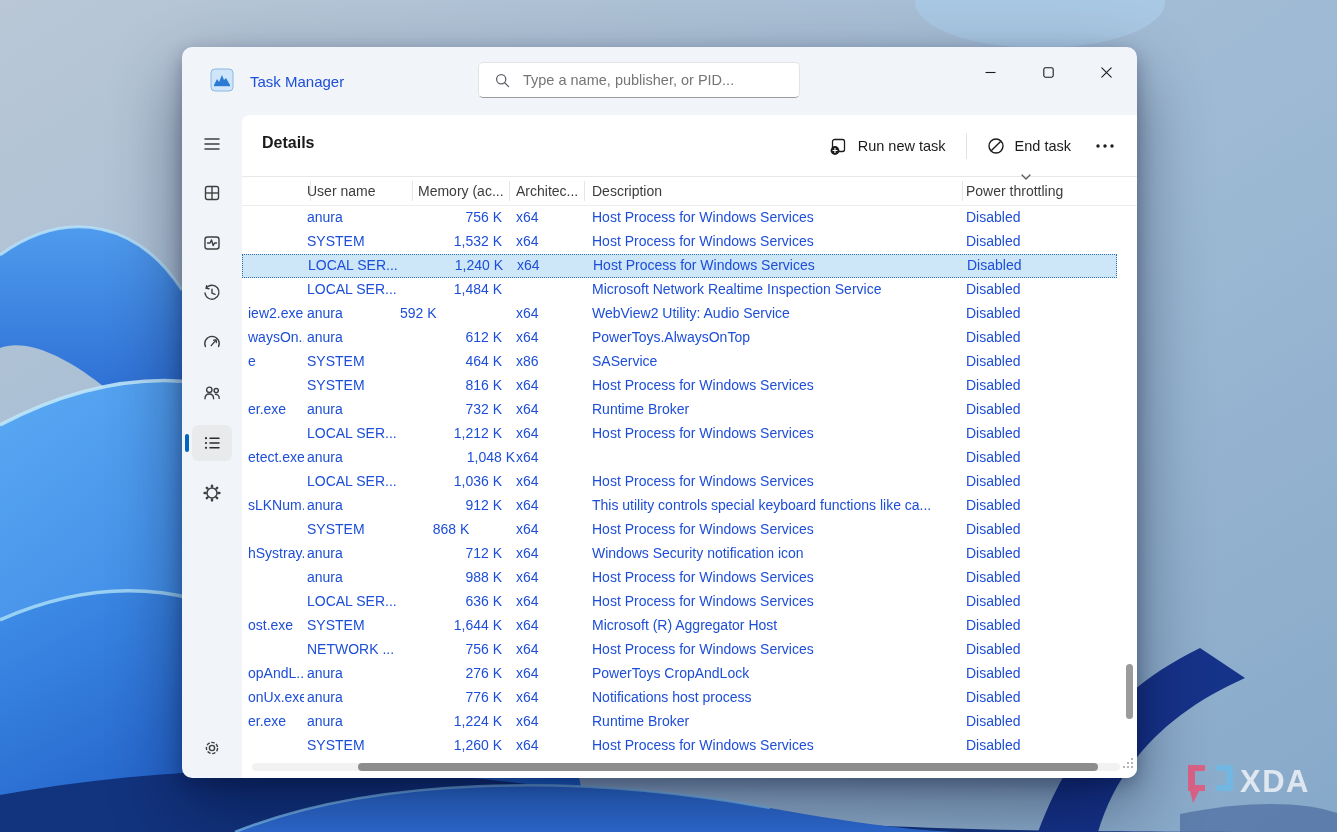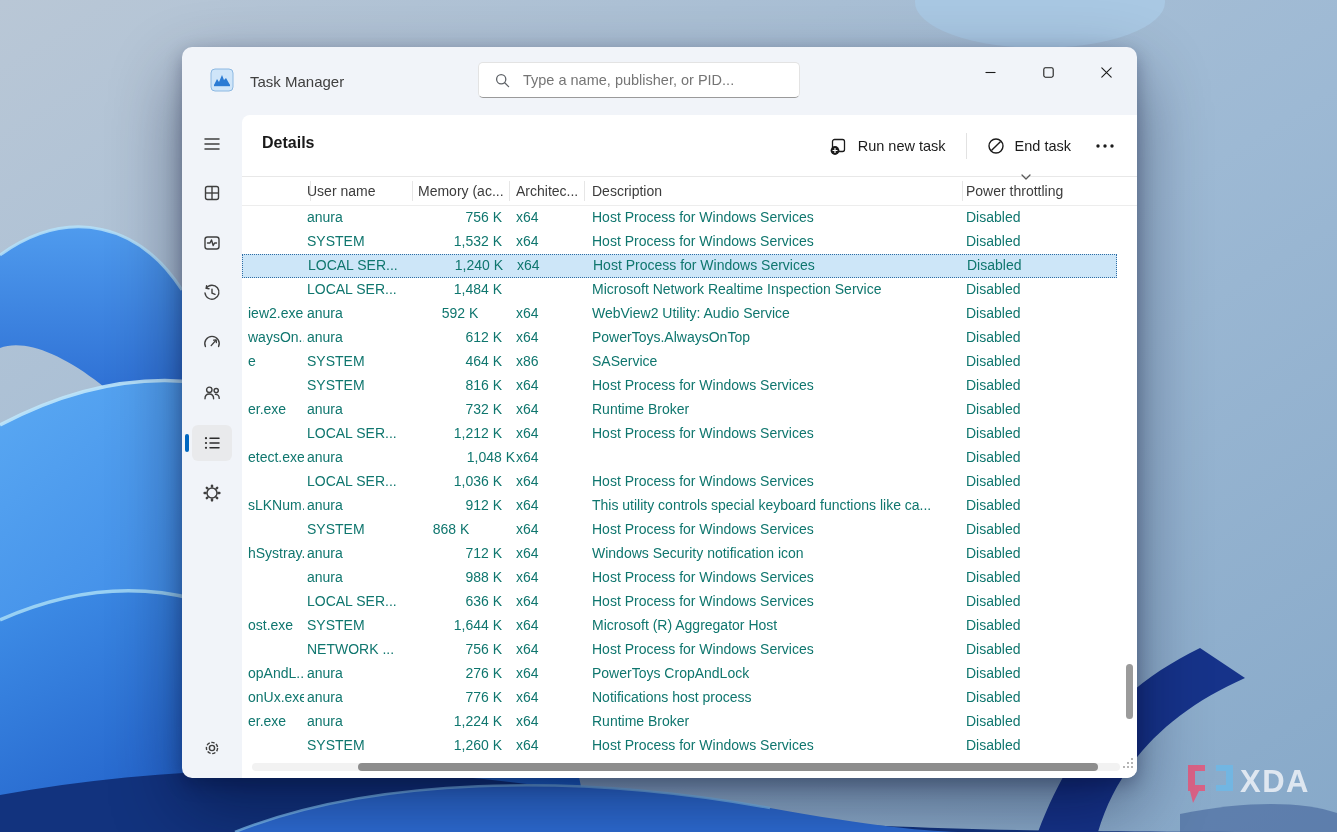--- a/index.html
+++ b/index.html
@@ -12,21 +12,21 @@
   .wallpaper{position:absolute;left:0;top:0;width:1337px;height:832px;}
 
   
   .window{
     position:absolute;left:182px;top:47px;width:955px;height:731px;
     background:#f1f4f9;border-radius:10px;
     box-shadow:0 30px 70px rgba(2,8,40,.45), 0 6px 18px rgba(2,8,40,.28);
   }
   
   .app-icon{position:absolute;left:28px;top:21px;width:24px;height:24px;}
-  .app-title{position:absolute;left:68px;top:26px;font-size:15px;color:#404040;}
+  .app-title{position:absolute;left:68px;top:26px;font-size:15px;color:#1d4ed8;}
   .searchbox{
     position:absolute;left:296px;top:15px;width:322px;height:36px;
     background:#fff;border:1px solid #e3e3e3;border-bottom:1px solid #9a9a9a;
     border-radius:5px;display:flex;align-items:center;box-sizing:border-box;
   }
   .searchbox .mag{margin-left:16px;flex:0 0 auto;display:flex;}
   .search-ph{margin-left:13px;color:#757575;font-size:14.5px;white-space:nowrap;}
   .win-btn{position:absolute;top:6px;width:44px;height:38px;display:flex;align-items:center;justify-content:center;}
   .wb-min{left:786px;} .wb-max{left:844px;} .wb-close{left:902px;}
 
@@ -49,21 +49,21 @@
   .tb-divider{width:1px;height:26px;background:#e2e2e2;margin:0 8px;}
   .tb-more{padding:8px 12px;display:flex;align-items:center;}
 
   
   .t-header{position:absolute;left:0;top:63px;width:895px;height:28px;font-size:14px;color:#3c3c3c;
     border-bottom:1px solid #ededed;box-sizing:border-box;}
   .t-header .hcell{position:absolute;top:5px;white-space:nowrap;overflow:hidden;}
   .t-header .hsep{position:absolute;top:3px;width:1px;height:20px;background:#e6e6e6;}
   .sort-ind{position:absolute;left:778px;top:-5px;}
   .t-rows{position:absolute;left:0;top:91px;width:875px;}
-  .t-row{position:relative;height:24px;box-sizing:border-box;font-size:14px;color:#0f766e;}
+  .t-row{position:relative;height:24px;box-sizing:border-box;font-size:14px;color:#1d4ed8;}
   .t-row.selected{background:#cde6f8;border:1px dotted #2e6da4;}
   .t-row .cell{position:absolute;top:0;height:24px;line-height:23px;white-space:nowrap;overflow:hidden;}
   .t-row.selected .cell{top:-1px;}
 
   
   .vscroll{position:absolute;right:4px;top:66px;width:7px;height:575px;}
   .vthumb{position:absolute;left:0;top:483px;width:7px;height:55px;border-radius:4px;background:#9b9b9b;}
   .hscroll{position:absolute;left:10px;top:648px;width:868px;height:8px;border-radius:4px;background:#f2f2f2;}
   .hthumb{position:absolute;left:106px;top:0;width:740px;height:8px;border-radius:4px;background:#8d8d8d;}
   .grip{position:absolute;left:879px;top:641px;}
@@ -330,21 +330,21 @@
           <div class="cell" style="left: 6px; width: 56px;"></div>
           <div class="cell" style="left: 65px; width: 100px;">LOCAL SER...</div>
           <div class="cell" style="left: 158px; width: 102px; text-align: right;">1,484 K</div>
           <div class="cell" style="left: 274px; width: 64px;"></div>
           <div class="cell" style="left: 350px; width: 364px;">Microsoft Network Realtime Inspection Service</div>
           <div class="cell" style="left: 724px; width: 148px;">Disabled</div>
         </div>
         <div class="t-row">
           <div class="cell" style="left: 6px; width: 56px;">iew2.exe</div>
           <div class="cell" style="left: 65px; width: 100px;">anura</div>
-          <div class="cell" style="left: 167px; width: 102px; text-align: center;">592 K</div>
+          <div class="cell" style="left: 158px; width: 102px; text-align: left;">592 K</div>
           <div class="cell" style="left: 274px; width: 64px;">x64</div>
           <div class="cell" style="left: 350px; width: 364px;">WebView2 Utility: Audio Service</div>
           <div class="cell" style="left: 724px; width: 148px;">Disabled</div>
         </div>
         <div class="t-row">
           <div class="cell" style="left: 6px; width: 56px;">waysOn...</div>
           <div class="cell" style="left: 65px; width: 100px;">anura</div>
           <div class="cell" style="left: 158px; width: 102px; text-align: right;">612 K</div>
           <div class="cell" style="left: 274px; width: 64px;">x64</div>
           <div class="cell" style="left: 350px; width: 364px;">PowerToys.AlwaysOnTop</div>

